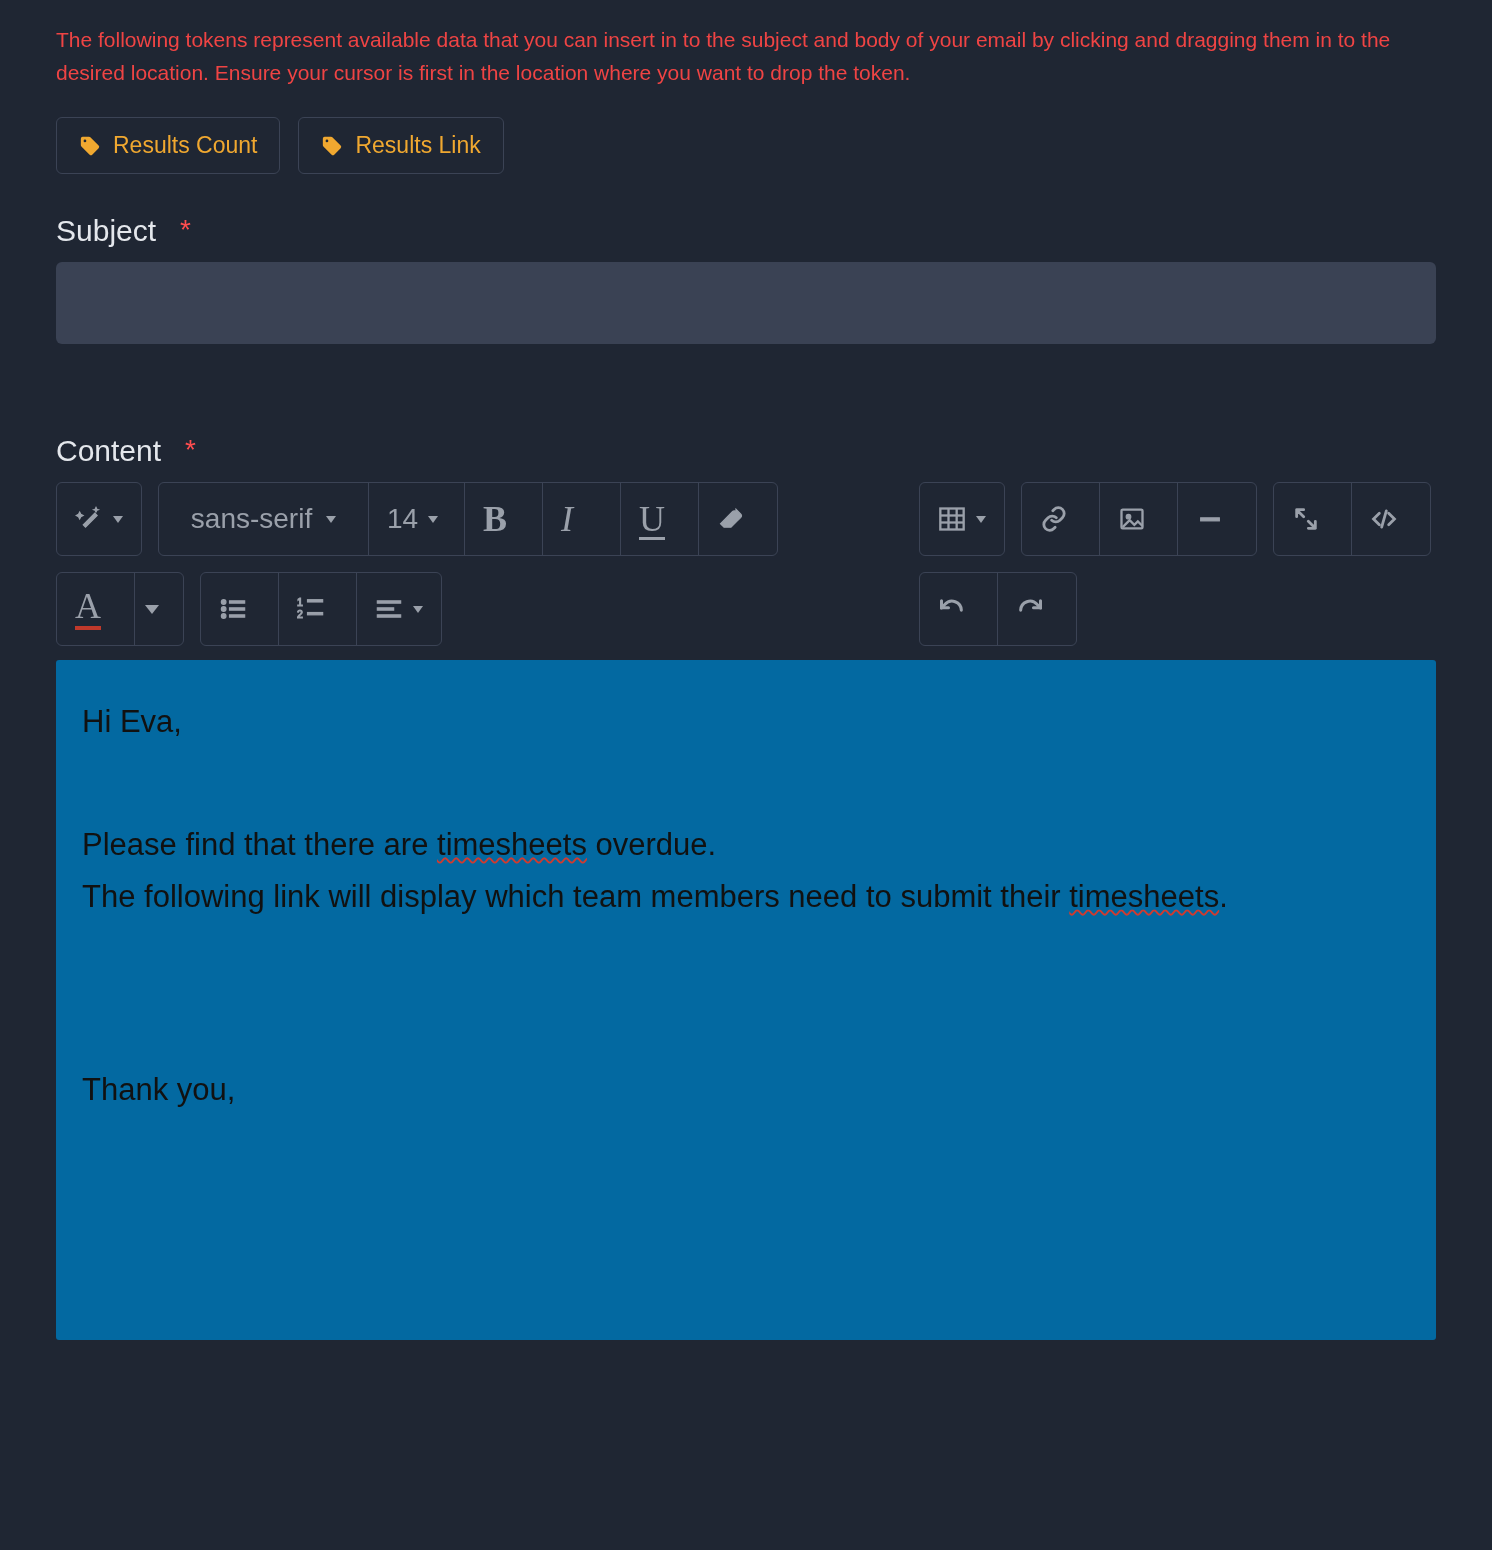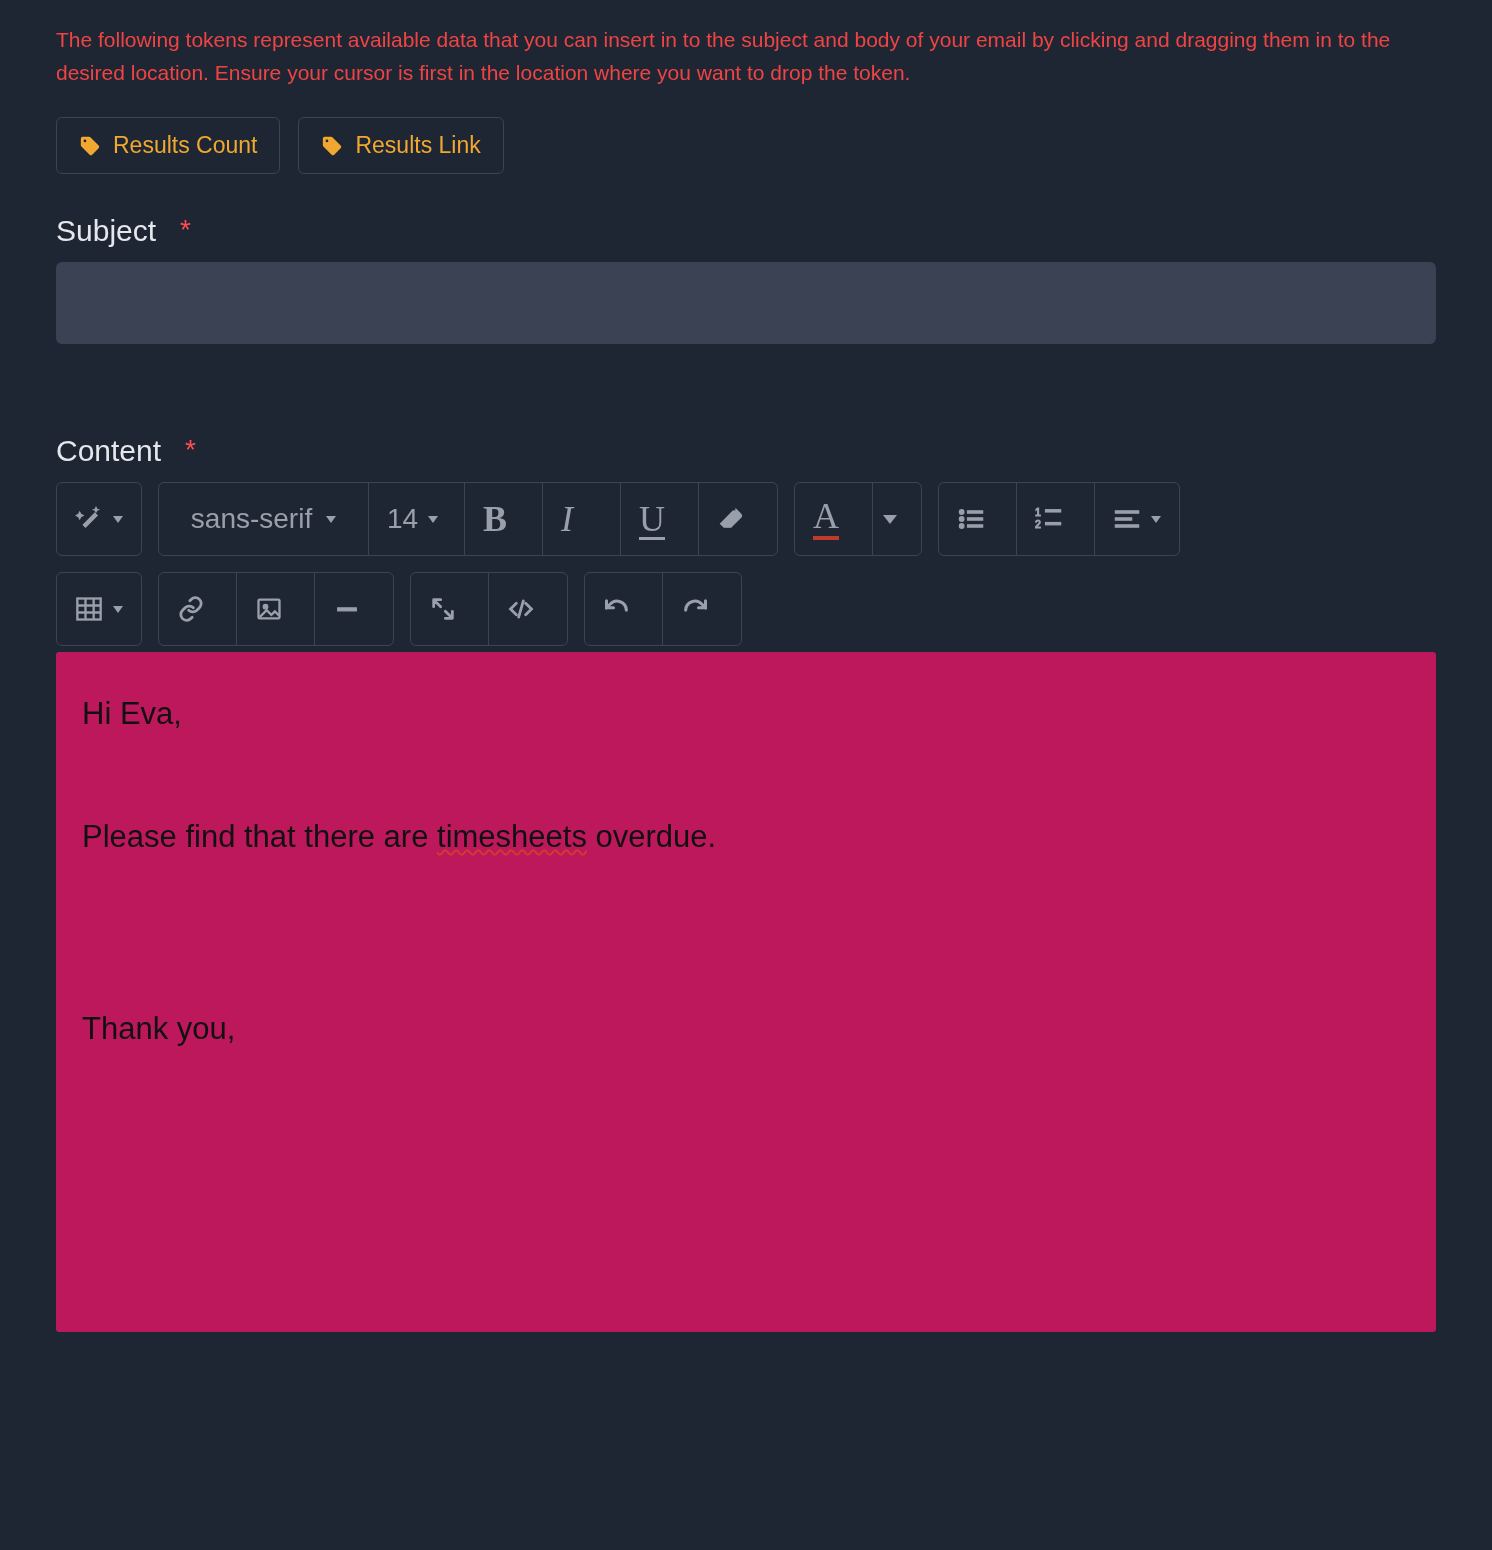--- a/index.html
+++ b/index.html
@@ -55,21 +55,20 @@
     border: none;
     border-radius: 6px;
     color: #e4e7ec;
     font-size: 26px;
     padding: 0 20px;
     margin-bottom: 56px;
   }
 
   .toolbar {
     display: flex;
-    flex-direction: column;
     gap: 16px;
     margin-bottom: 0;
   }
   .tb-row { display: flex; gap: 16px; flex-wrap: wrap; }
   .tb-group {
     display: flex;
     border: 1px solid #3b4355;
     border-radius: 6px;
     overflow: hidden;
   }
@@ -109,28 +108,28 @@
   .tb-btn.txt { font-family: "Times New Roman", serif; font-size: 36px; color:#9aa0aa;}
   .tb-btn.bold { font-weight: 800; }
   .tb-btn.italic { font-style: italic; }
   .tb-btn.underline span { text-decoration: underline; text-underline-offset: 6px; }
   .tb-btn .font-color {
     font-family: "Times New Roman", serif; font-size: 36px; color:#9aa0aa;
     border-bottom: 4px solid #c0392b; padding-bottom: 2px; line-height: 1;
   }
 
   .editor {
-    background: #be185d;
+    background: #0369a1;
     color: #111;
     border-radius: 3px;
     padding: 36px 26px 56px 26px;
     font-size: 31px;
     line-height: 1.7;
     min-height: 680px;
-    margin-top: 6px;
+    margin-top: 14px;
   }
   .editor p { margin: 0; }
   .editor .gap-lg { height: 70px; }
   .spellerr {
     text-decoration: underline wavy #d23a2e;
     text-decoration-thickness: 2px;
     text-underline-offset: 2px;
   }
 </style>
 </head>
@@ -303,18 +302,21 @@
       </div>
     </div>
   </div>
 
   <div class="editor" contenteditable="true" style="">
     <p>Hi Eva,</p>
     <div class="gap-lg"></div>
     <p>
       <span>Please find that there are  </span><span class="spellerr">timesheets</span><span> overdue.</span>
     </p>
+    <p>
+      <span>The following link will display which team members need to submit their </span><span class="spellerr">timesheets</span><span>.</span>
+    </p>
     <div class="gap-lg"></div>
     <div class="gap-lg"></div>
     <p>Thank you,</p>
   </div>
 
 </div>
 
 </body></html>

